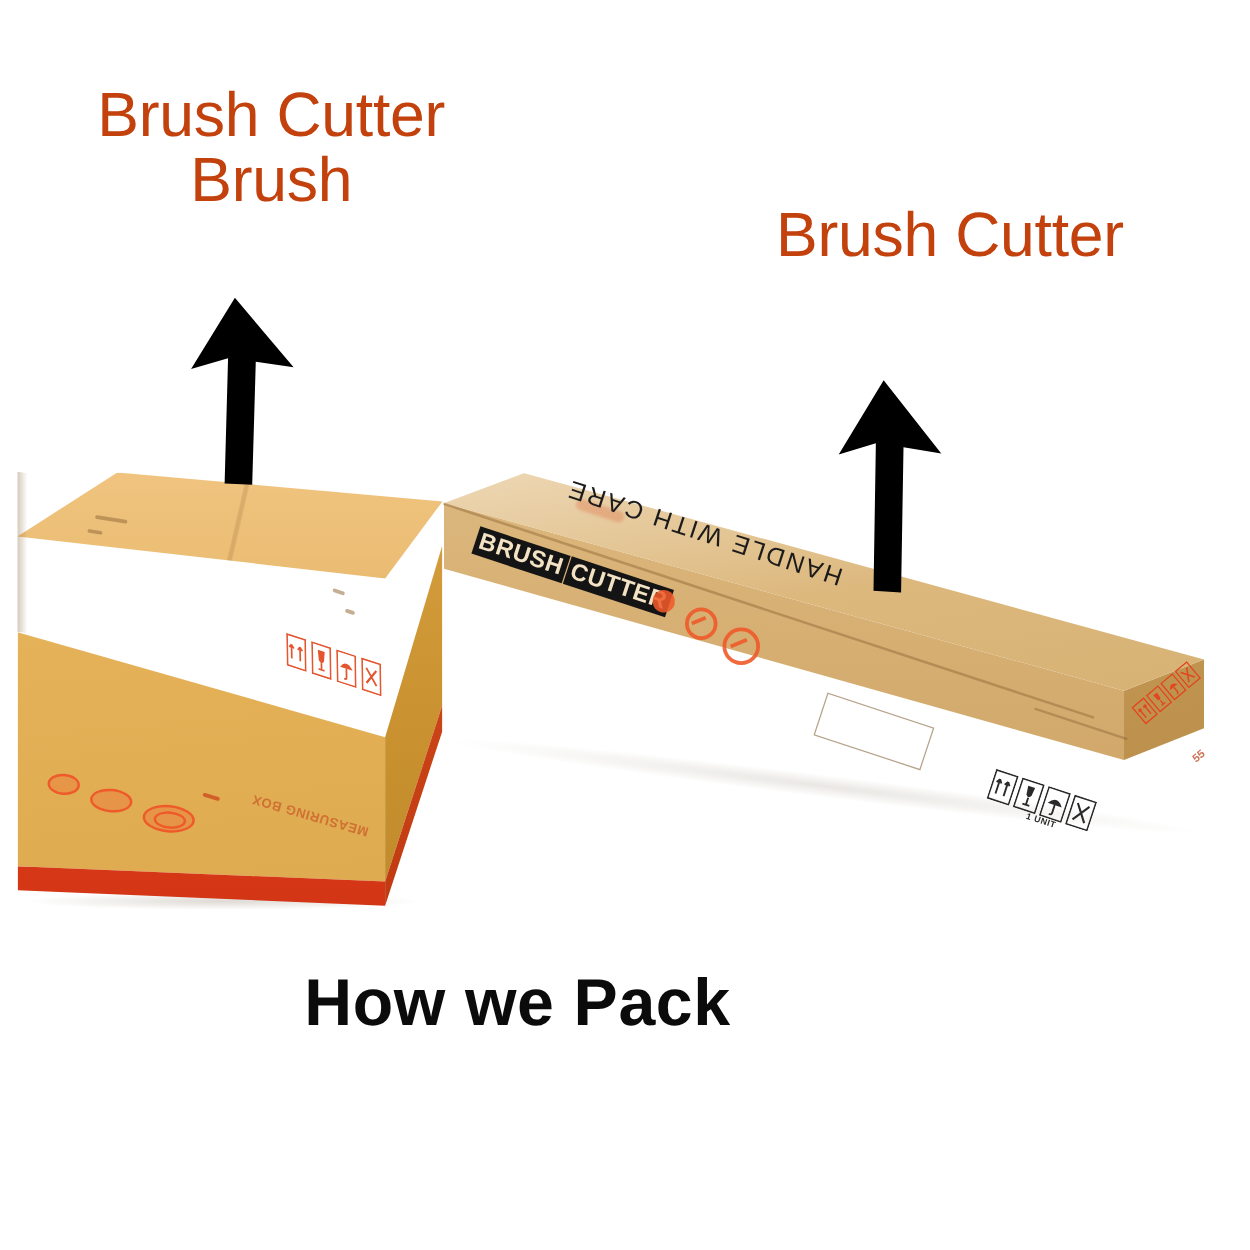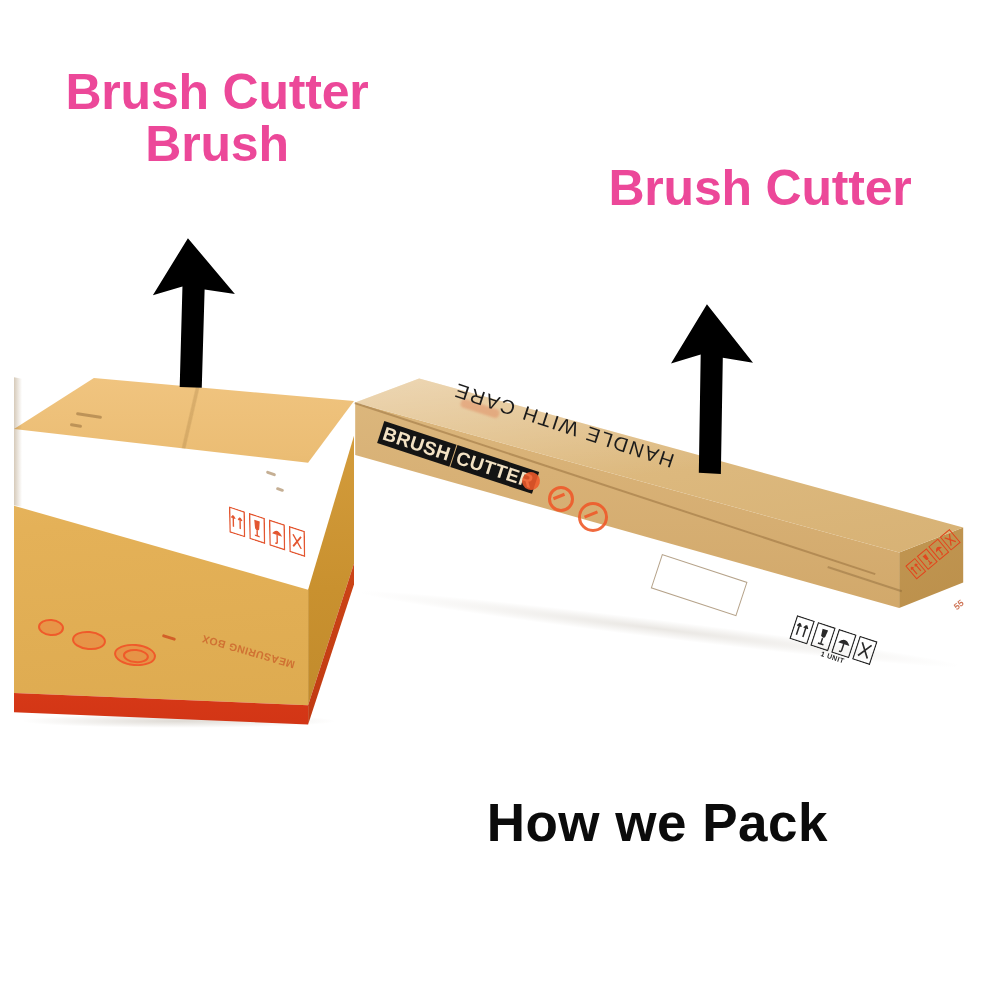--- a/index.html
+++ b/index.html
@@ -9,49 +9,48 @@
     background:#ffffff;
     font-family:"Liberation Sans", sans-serif;
     overflow:hidden;
     position:relative;
   }
   #stage{position:absolute;left:0;top:0;width:1000px;height:1000px;background:#fff;}
 
   
   .callout{
     position:absolute;
-    color:#ec4899;
-    font-family:"Liberation Sans", sans-serif;
-    font-weight:700;
+    color:#c2410c;
+    font-family:"Liberation Sans", sans-serif;
+    font-weight:400;
     font-size:50px;
     line-height:1.04;
     text-align:center;
     white-space:nowrap;
     letter-spacing:-0.2px;
   }
   #label-engine{left:22px;top:66px;width:390px;}
   #label-rod{left:560px;top:162px;width:400px;}
   .callout .ln{display:block;}
   .callout .ln2{font-size:50px;}
 
   
   .arrow{position:absolute;}
   #arrow-engine{left:140px;top:236px;width:110px;height:160px;transform:rotate(-3deg);}
   #arrow-rod{left:662px;top:302px;width:110px;height:180px;transform:rotate(-2deg);}
 
   
   #caption{
     position:absolute;left:0;top:772px;width:828px;
-    text-align:right;
+    text-align:center;
     font-family:"Liberation Sans", sans-serif;
     font-weight:700;
     font-size:53px;
     letter-spacing:0.5px;
     color:#0b0b0b;
-    margin-top:20px;
   }
 
   
   #square-box{position:absolute;left:14px;top:378px;width:340px;height:350px;}
   .sb-face{position:absolute;}
 
   
   #sb-top{
     left:0;top:0;width:340px;height:140px;
     background:linear-gradient(180deg,#f0c47f 0%, #ebbd74 55%, #e0b063 100%);

